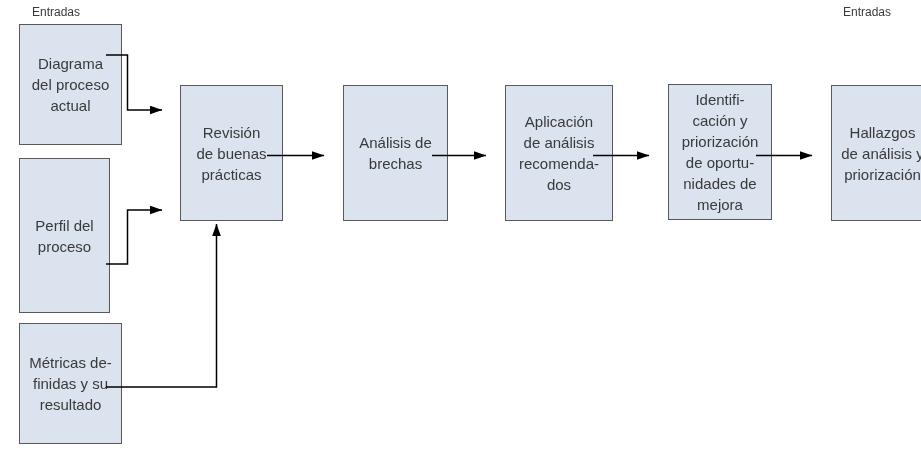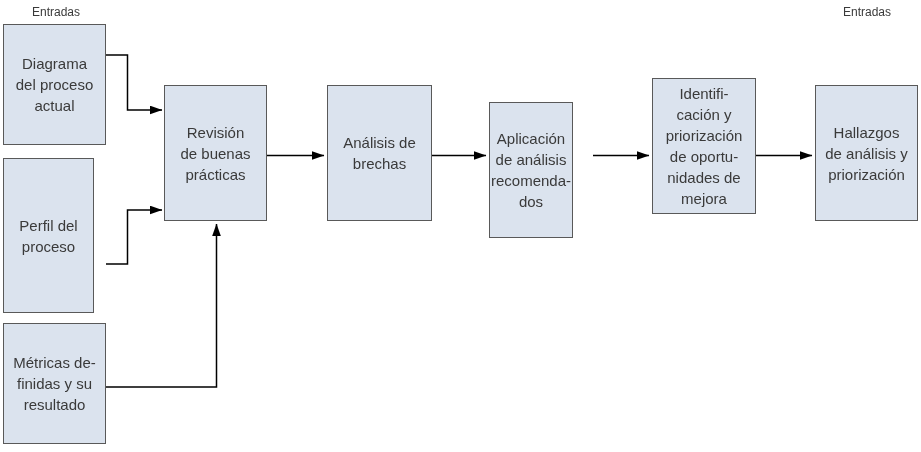--- a/index.html
+++ b/index.html
@@ -30,36 +30,37 @@
 
   .box {
     position: absolute;
     box-sizing: border-box;
     background: var(--box-fill, #dbe3ee);
     border: 1.5px solid var(--box-border, #595959);
     display: flex;
     align-items: center;
     justify-content: center;
     text-align: center;
+    margin-left: 16px;
   }
   .box-label {
     font-size: 15px;
     line-height: 21px;
     color: var(--text, #3a3a3a);
     white-space: pre-line;
   }
   
   .b-in1 { left: 3px;   top: 24px;  width: 103px; height: 121px; }
   .b-in2 { left: 3px;   top: 158px; width: 91px; height: 155px; }
   .b-in3 { left: 3px;   top: 323px; width: 103px; height: 121px; text-align: center; }
   
   .b-act1 { left: 164px; top: 85px; width: 103px; height: 136px; }
   .b-act2 { left: 327px; top: 85px; width: 105px; height: 136px; }
-  .b-act3 { left: 489px; top: 102px; width: 84px; height: 136px; }
-  .b-act4 { left: 652px; top: 78px; width: 104px; height: 136px; }
+  .b-act3 { left: 489px; top: 85px; width: 108px; height: 136px; }
+  .b-act4 { left: 652px; top: 84px; width: 104px; height: 136px; }
   
   .b-out1 { left: 815px; top: 85px; width: 103px; height: 136px; }
 
   .connectors {
     position: absolute;
     left: 0;
     top: 0;
     pointer-events: none;
   }
   .connectors path.wire {

